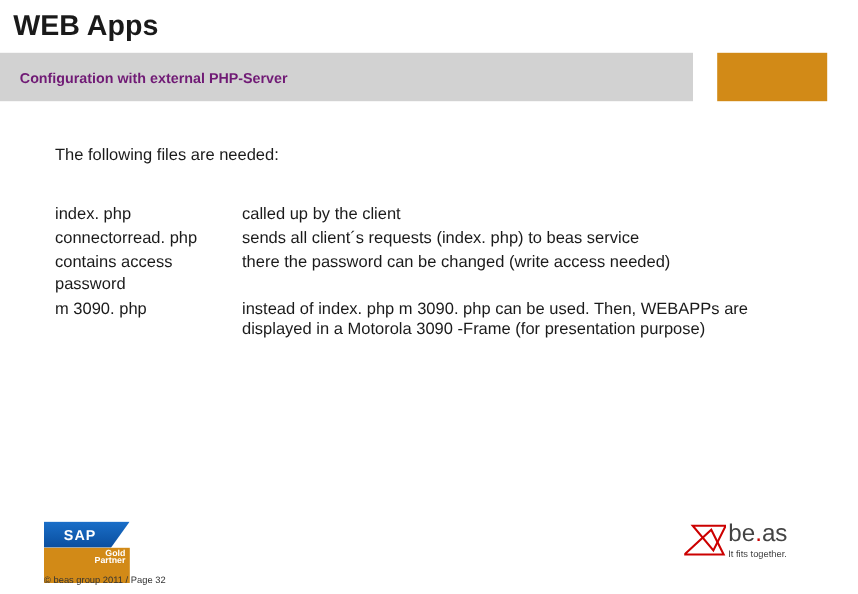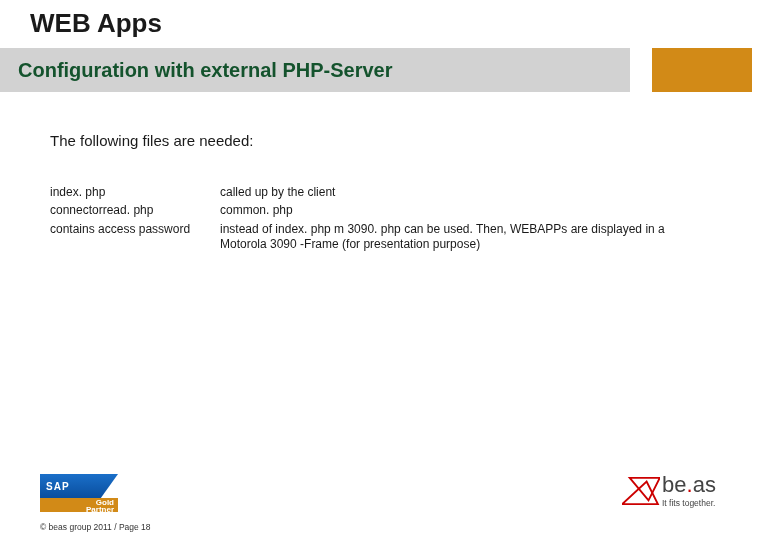--- a/index.html
+++ b/index.html
@@ -1,31 +1,31 @@
 <!DOCTYPE html>
 <html><head>
 <meta charset="utf-8">
 <style>
   * { box-sizing: border-box; margin: 0; padding: 0; }
   html, body { width: 780px; height: 540px; background: #fff; font-family: Arial, Helvetica, sans-serif; color: #1a1a1a; }
   .slide { position: relative; width: 780px; height: 540px; }
   .header-band { position: relative; width: 100%; height: 98px; }
-  .title { font-size: 26px; font-weight: 900; letter-spacing: 0px; padding: 8px 0 2px 30px; color: #1a1a1a; }
+  .title { font-size: 26px; font-weight: 900; letter-spacing: 0px; padding: 8px 0 2px 12px; color: #1a1a1a; }
   .subtitle-bar { position: absolute; left: 0; top: 48px; height: 44px; background: #d2d2d2; width: 630px; display: flex; align-items: center; padding-left: 18px; }
-  .subtitle { font-size: 20px; font-weight: 900; color: #14532d; }
+  .subtitle { font-size: 13px; font-weight: 900; color: #701a75; }
   .accent-block { position: absolute; right: 28px; top: 48px; width: 100px; height: 44px; background: #d28a17; }
   .body { padding: 34px 74px 0 50px; }
   .intro { font-size: 15px; margin-bottom: 36px; }
-  .file-table { display: grid; grid-template-columns: 166px 1fr; column-gap: 4px; row-gap: 3px; font-size: 12px; line-height: 1.28; }
+  .file-table { display: grid; grid-template-columns: 166px 1fr; column-gap: 4px; row-gap: 3px; font-size: 15px; line-height: 1.28; }
   .file-name { white-space: nowrap; }
   .footer { position: absolute; left: 0; bottom: 0; width: 100%; height: 72px; }
   .sap-badge { position: absolute; left: 40px; bottom: 28px; width: 78px; height: 38px; }
   .sap-logo { position: absolute; left: 0; top: 0; width: 78px; height: 24px; background: linear-gradient(180deg,#1a6fc9,#0a4e9e); clip-path: polygon(0 0, 100% 0, 78% 100%, 0 100%); display:flex; align-items:center; }
-  .sap-text { color:#fff; font-weight:900; font-size:10px; letter-spacing:1px; padding-left:6px; }
-  .gold-bar { position:absolute; left:0; top:24px; width:78px; height:14px; background:#d28a17; color:#fff; font-size:8px; font-weight:bold; text-align:right; padding:1px 4px 0 0; line-height:7px; }
+  .sap-text { color:#fff; font-weight:900; font-size:13px; letter-spacing:1px; padding-left:18px; }
+  .gold-bar { position:absolute; left:0; top:24px; width:78px; height:32px; background:#d28a17; color:#fff; font-size:8px; font-weight:bold; text-align:right; padding:1px 4px 0 0; line-height:7px; }
   .beas-logo { position: absolute; right: 28px; bottom: 22px; width: 130px; height: 46px; }
   .beas-tri { position:absolute; left:0; top:4px; width:38px; height:30px; }
   .beas-tri svg { width:100%; height:100%; }
   .beas-name { position:absolute; left:40px; top:0; font-size:22px; color:#444; }
   .beas-name .dot { color:#c00; }
   .beas-tag { position:absolute; left:40px; top:26px; font-size:8.5px; font-weight:normal; color:#444; letter-spacing:0px; }
   .copyright { position:absolute; left:40px; bottom:8px; font-size:8.5px; color:#333; }
 </style>
 </head>
 <body>
@@ -39,22 +39,24 @@
     </div>
     <div class="accent-block"></div>
   </div>
 
   <div class="body">
     <div class="intro">The following files are needed:</div>
     <div class="file-table">
       <div class="file-name">index. php</div>
       <div class="file-desc">called up by the client</div>
       <div class="file-name">connectorread. php</div>
-      <div class="file-name">common. php</div>
+      <div class="file-desc">sends all client´s requests (index. php) to beas service</div>
       <div class="file-desc">contains access password</div>
+      <div class="file-desc">there the password can be changed (write access needed)</div>
+      <div class="file-name">m 3090. php</div>
       <div class="file-desc">instead of index. php m 3090. php can be used. Then, WEBAPPs are displayed in a Motorola 3090 -Frame (for presentation purpose)</div>
     </div>
   </div>
 
   <div class="footer">
     <div class="sap-badge">
       <div class="sap-logo">
         <span class="sap-text">SAP</span>
       </div>
       <div class="gold-bar">
@@ -69,16 +71,16 @@
           <polygon points="0,30 38,30 26,6" fill="none" stroke="#c00" stroke-width="2"></polygon>
           <polygon points="8,2 40,2 28,26" fill="none" stroke="#c00" stroke-width="2"></polygon>
         </svg>
       </div>
       <div class="beas-name">
         <span>b</span><span>e</span><span class="dot">.</span><span>a</span><span>s</span>
       </div>
       <div class="beas-tag">It fits together.</div>
     </div>
 
-    <div class="copyright">© beas group 2011 / Page 18</div>
+    <div class="copyright">© beas group 2011 / Page 32</div>
   </div>
 
 </div>
 
 </body></html>

